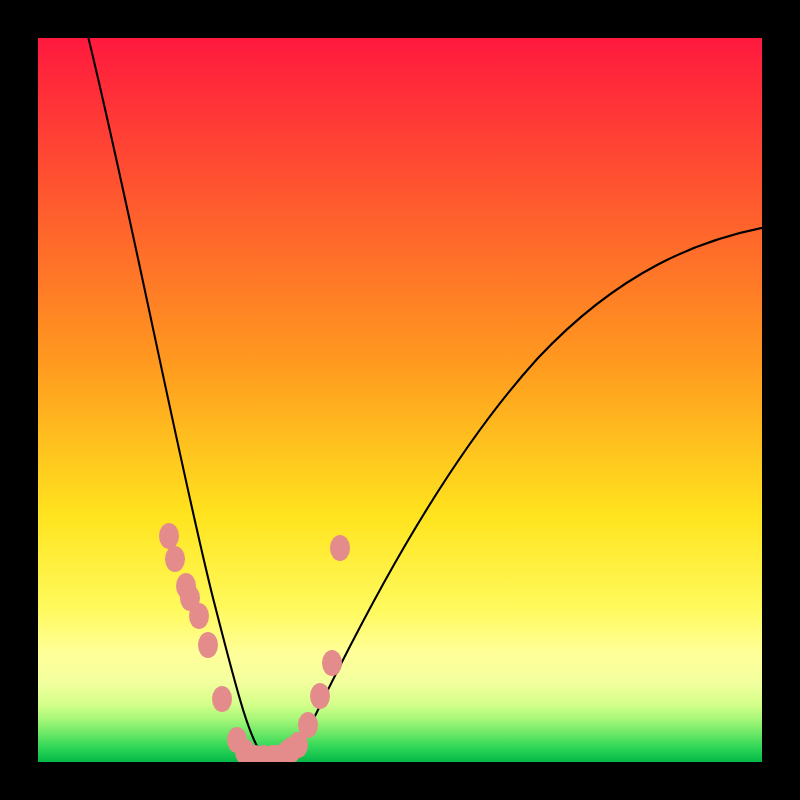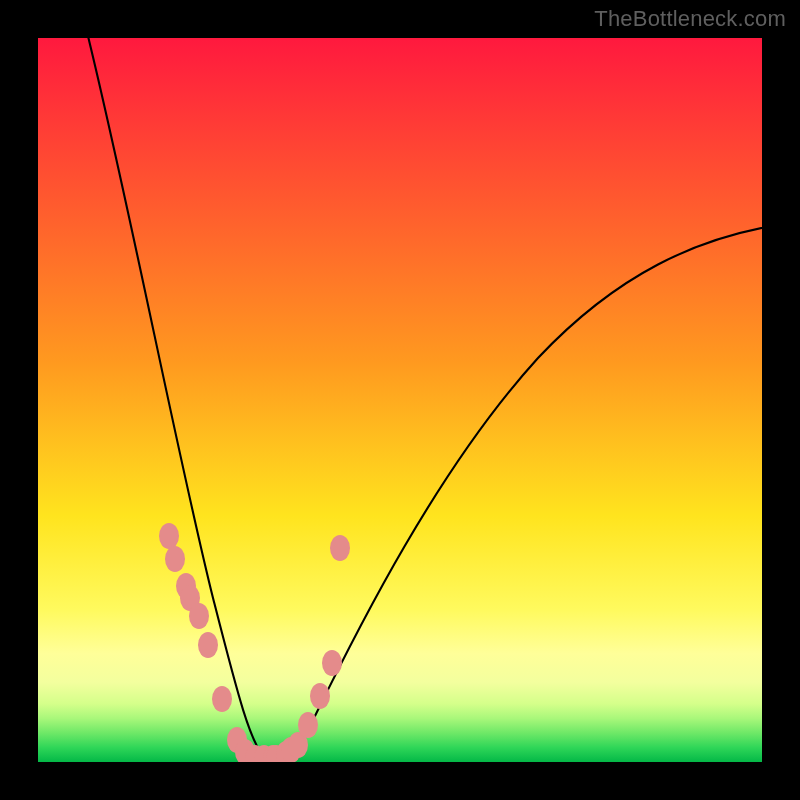--- a/index.html
+++ b/index.html
@@ -100,14 +100,13 @@
         <ellipse cx="260" cy="707" rx="10" ry="13"></ellipse>
         <ellipse cx="270" cy="687" rx="10" ry="13"></ellipse>
         <ellipse cx="282" cy="658" rx="10" ry="13"></ellipse>
         <ellipse cx="294" cy="625" rx="10" ry="13"></ellipse>
         <ellipse cx="302" cy="510" rx="10" ry="13"></ellipse>
       </g>
     </svg>
 
   </div>
 
-  <div class="watermark">TheBottleneck.com</div>
 </div>
 
 </body></html>

